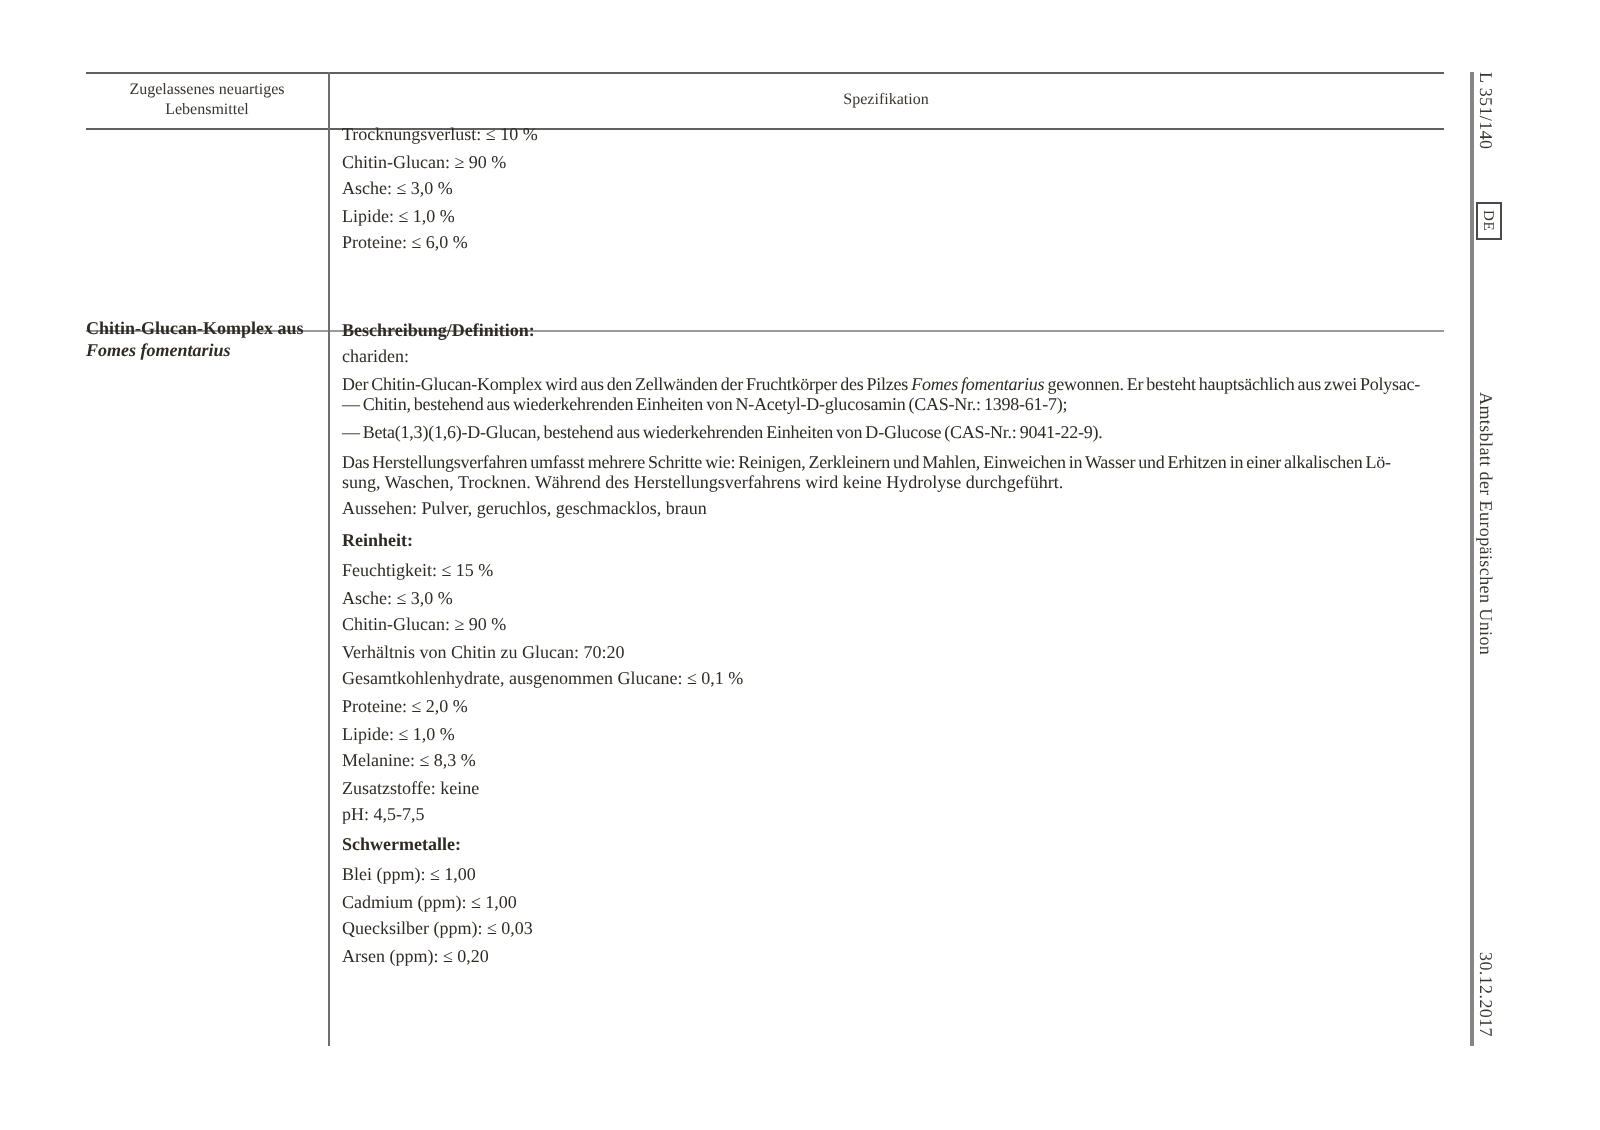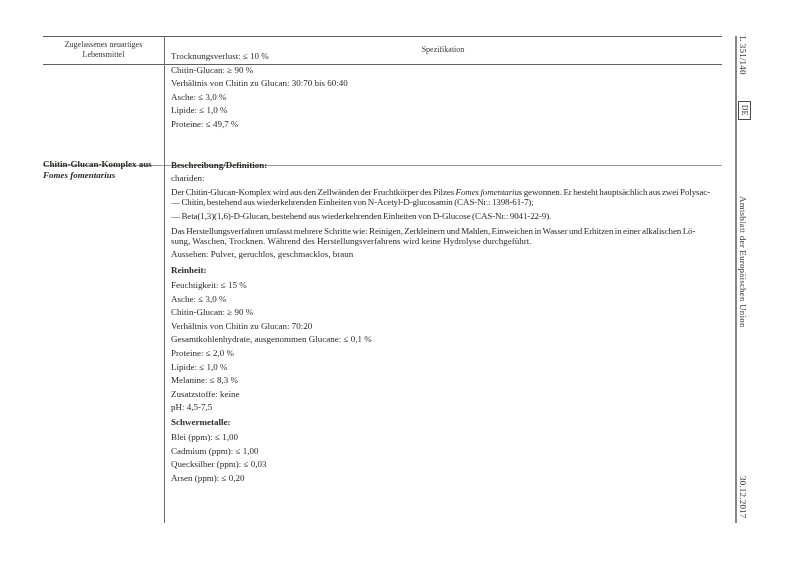--- a/index.html
+++ b/index.html
@@ -48,27 +48,26 @@
   <div class="rule-h" style="left:43px;top:64px;width:679px;"></div>
   <div class="rule-h light" style="left:43px;top:165px;width:679px;"></div>
   <div class="rule-v" style="left:164px;top:36px;height:487px;"></div>
 
   <div class="hdr-cell" style="left:43px;top:40px;width:121px;">
     <div>Zugelassenes neuartiges</div>
     <div>Lebensmittel</div>
   </div>
   <div class="hdr-cell" style="left:164px;top:45px;width:558px;">Spezifikation</div>
 
-  <div class="cell" style="left:171px;top:50px;width:548px;">
+  <div class="cell" style="left:171px;top:61px;width:548px;">
     <div class="line">Trocknungsverlust: ≤ 10 %</div>
     <div class="line">Chitin-Glucan: ≥ 90 %</div>
-    <div class="line">Verhältnis von Chitin zu Glucan: 30:70 bis 60:40</div>
     <div class="line">Asche: ≤ 3,0 %</div>
     <div class="line">Lipide: ≤ 1,0 %</div>
-    <div class="line">Proteine: ≤ 49,7 %</div>
+    <div class="line">Proteine: ≤ 6,0 %</div>
   </div>
 
   <div class="cell" style="left:43px;top:159px;width:122px;">
     <div class="food-name">Chitin-Glucan-Komplex aus</div>
     <div class="food-latin">Fomes fomentarius</div>
   </div>
 
   <div class="cell" style="left:171px;top:160px;width:551px;">
 
     <div class="heading">Beschreibung/Definition:</div>

